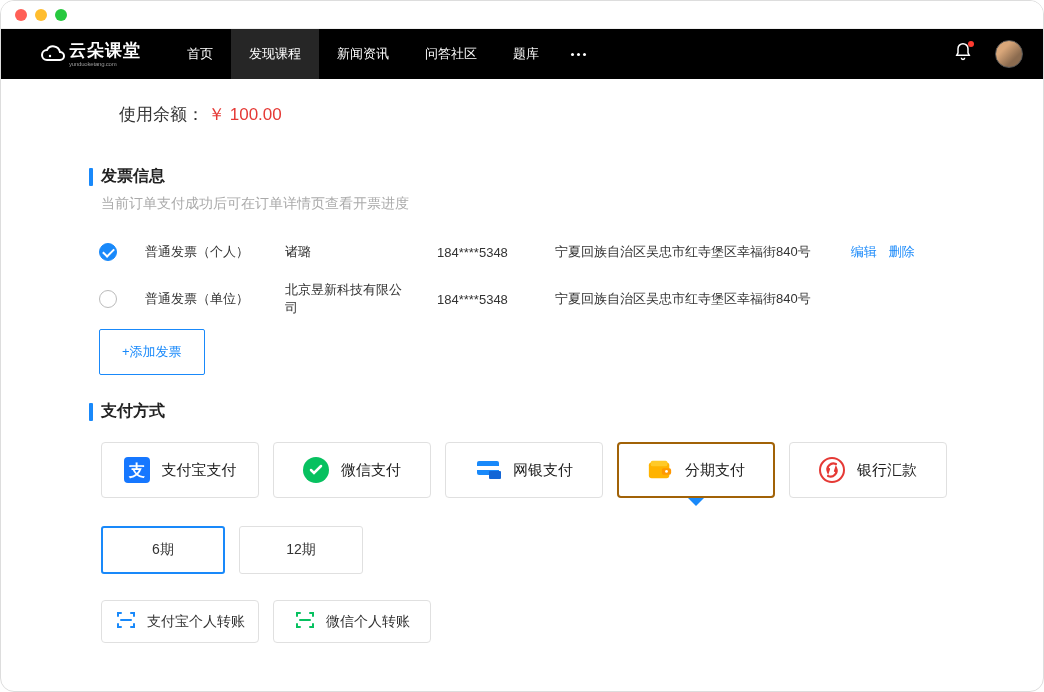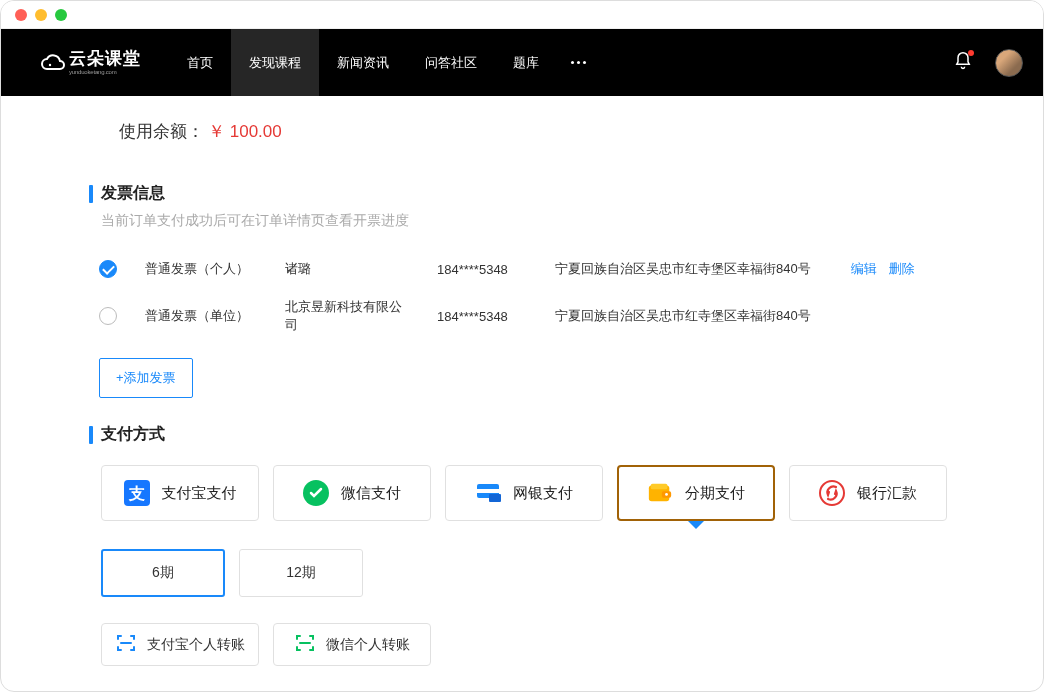--- a/index.html
+++ b/index.html
@@ -28,21 +28,21 @@
     padding-left: 14px;
     gap: 8px;
     border-bottom: 1px solid #f0f0f0;
   }
   .mac-dot { width: 12px; height: 12px; border-radius: 50%; }
   .mac-dot.red { background: #ff5f56; }
   .mac-dot.yellow { background: #ffbd2e; }
   .mac-dot.green { background: #27c93f; }
 
   .topbar {
-    height: 67px;
+    height: 50px;
     background: #000;
     display: flex;
     align-items: center;
     padding: 0 20px 0 40px;
     color: #fff;
   }
   .logo {
     display: flex;
     align-items: center;
     gap: 4px;
@@ -142,29 +142,29 @@
   .col-name { width: 124px; }
   .col-phone { width: 90px; }
   .col-addr { flex: 0 0 auto; }
   .row-actions { color: #1989fa; font-size: 13px; }
   .row-action { margin-left: 12px; cursor: pointer; }
 
   .add-invoice-btn {
     display: inline-flex;
     align-items: center;
     justify-content: center;
-    height: 40px;
-    padding: 0 16px;
+    height: 46px;
+    padding: 0 22px;
     border: 1px solid #1989fa;
     color: #1989fa;
     font-size: 13px;
     border-radius: 2px;
     cursor: pointer;
     margin-left: 10px;
-    margin-top: 14px;
+    margin-top: 2px;
   }
 
   .pay-grid {
     display: flex;
     flex-wrap: wrap;
     gap: 14px;
     margin-left: 12px;
     margin-top: 20px;
   }
   .pay-card {

